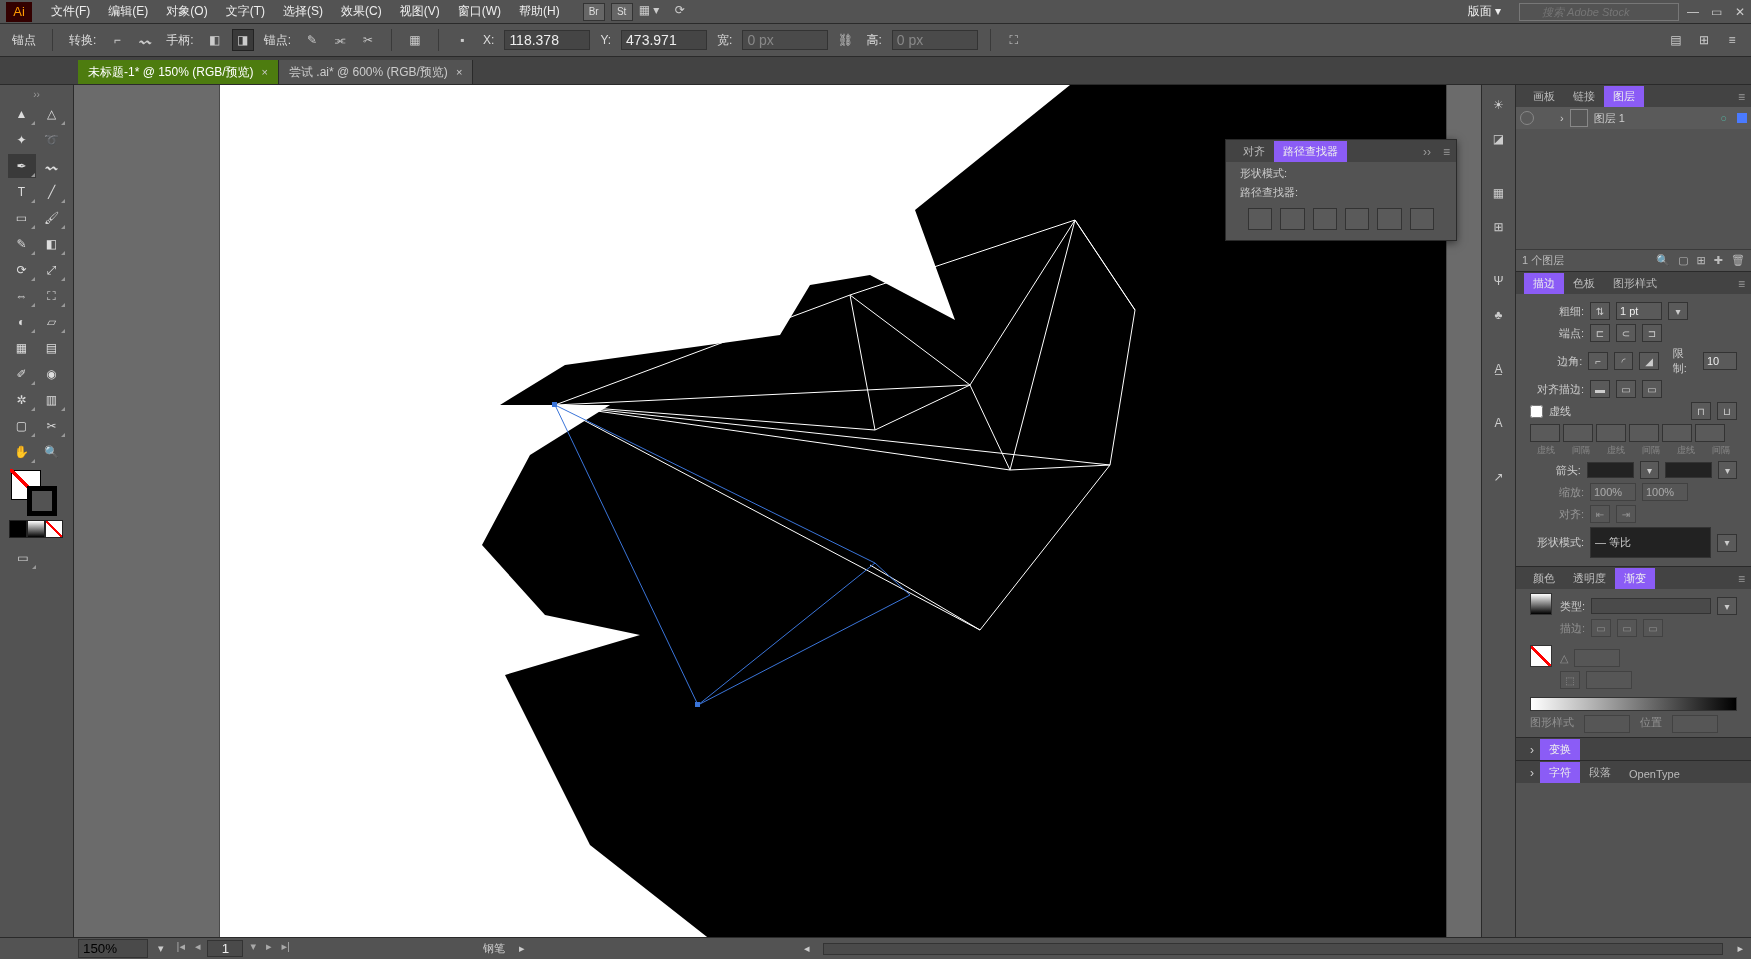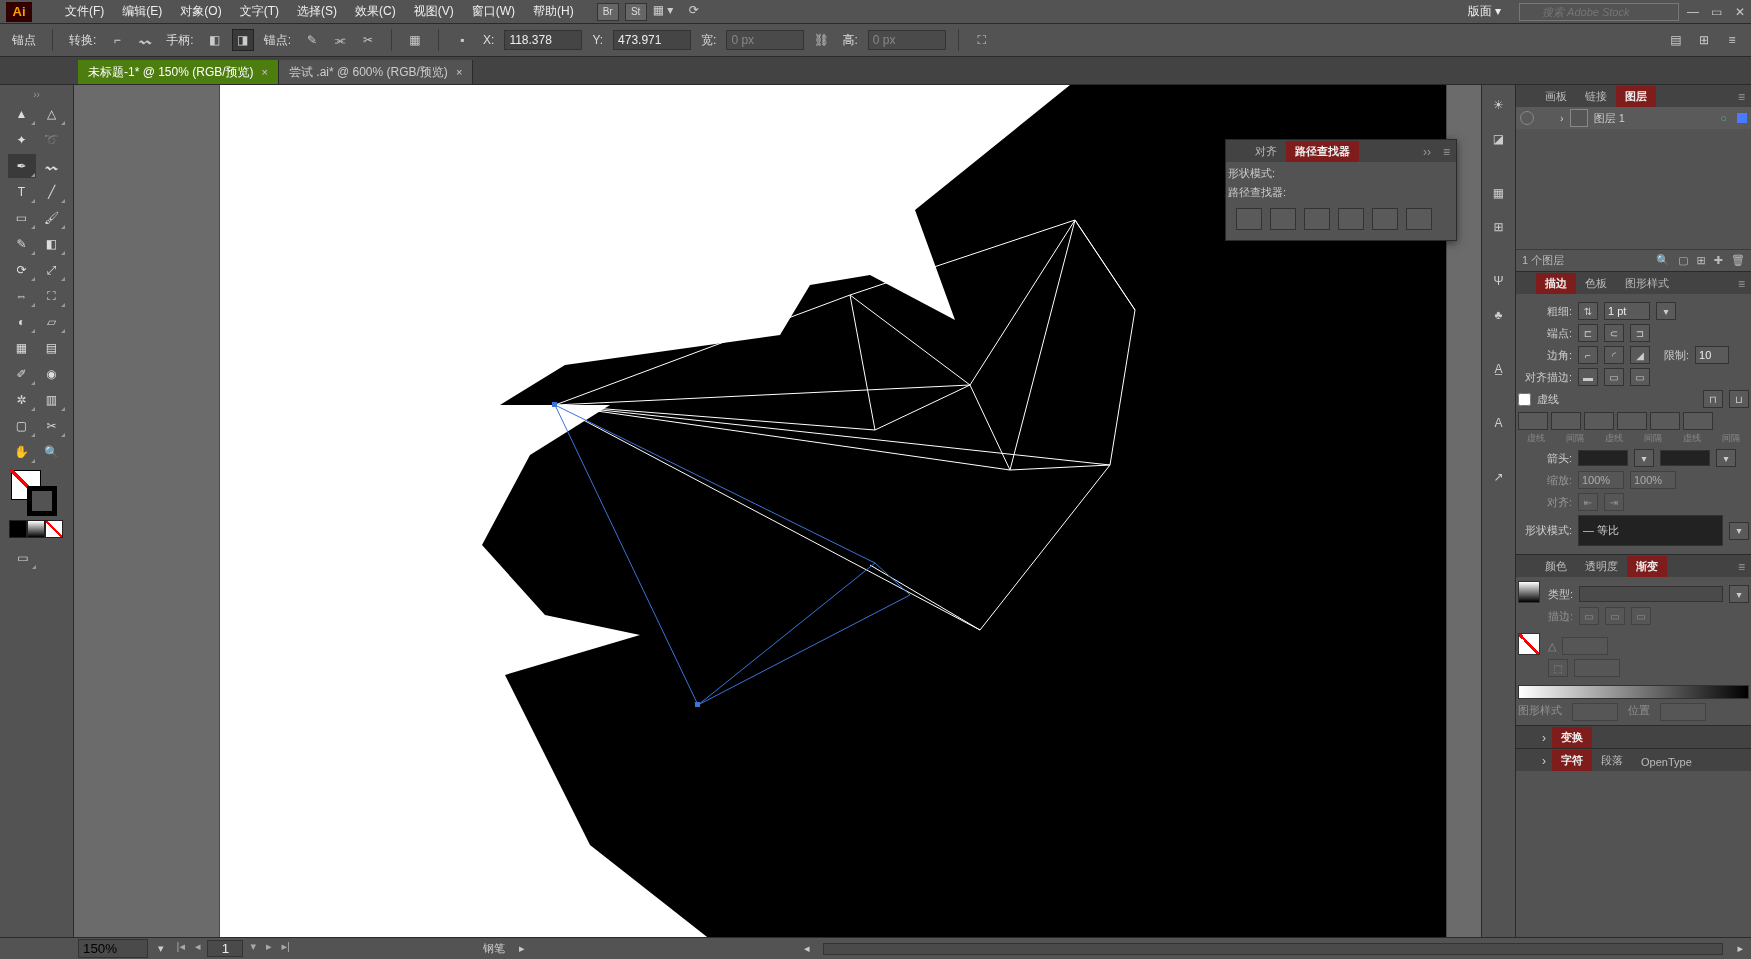--- a/index.html
+++ b/index.html
@@ -18,25 +18,25 @@
   height: 24px;
   background: #535353;
   display: flex; align-items: center;
   padding-left: 6px;
   border-bottom: 1px solid #2a2a2a;
 }
 .ai-logo {
   width: 26px; height: 20px;
   background: #330000;
   color: #ff9a00;
-  font-weight: bold;
+  font-weight: normal;
   text-align: center;
   line-height: 20px;
   font-size: 13px;
-  margin-right: 24px;
+  margin-right: 10px;
 }
 .menubar .menu-item {
   padding: 3px 9px;
   color: #eee;
   cursor: default;
 }
 .menubar .spacer { flex: 1; }
 .menubar .search-stock {
   width: 160px; height: 18px;
   padding: 1px 6px 1px 22px;
@@ -62,25 +62,25 @@
 .optionsbar .lbl { color:#ddd; font-size:12px; margin: 0 4px;}
 .optionsbar .sep { width:1px; height:22px; background:#3a3a3a; margin:0 6px;}
 .optionsbar .icon-btn {
   width: 22px; height: 22px;
   border: 1px solid transparent;
   display:flex; align-items:center; justify-content:center;
   color:#ccc;
 }
 .optionsbar .icon-btn.active { background:#3a3a3a; border-color:#222;}
 .num-field {
-  width: 78px; height: 20px;
+  width: 86px; height: 20px;
   background: #454545;
   border: 1px solid #333;
   color: #eee;
-  font-size: 12px;
+  font-size: 14px;
   padding: 0 4px;
   text-align: left;
 }
 .num-field.disabled { color:#888; background:#4a4a4a;}
 
 
 .tabstrip {
   height: 28px;
   background: #434343;
   display: flex;
@@ -186,30 +186,30 @@
   border-left: 1px solid #2a2a2a;
   display:flex; flex-direction:column;
 }
 .panel {
   border-bottom: 1px solid #2a2a2a;
 }
 .panel-tabs {
   height: 22px;
   background: #434343;
   display:flex; align-items:flex-end;
-  padding-left:20px;
+  padding-left:8px;
 }
 .panel-tab {
   padding:3px 9px;
   font-size:11px;
   color:#bbb;
   background:#434343;
 }
-.panel-tab.active { background:#7f1d1d; color:#eee;font-weight:bold; }
-.panel-body { padding:4px 2px; font-size:11px; color:#ccc; }
+.panel-tab.active { background:#8b5cf6; color:#eee; }
+.panel-body { padding:4px 14px; font-size:11px; color:#ccc; }
 .layer-row {
   display:flex; align-items:center; gap:6px;
   background:#5a5a5a; padding:2px 4px;
 }
 .layer-row .eye{width:14px;height:14px;border:1px solid #888;border-radius:50%;}
 .layer-row .thumb{width:18px;height:18px;background:#555;border:1px solid #888;}
 .panel-footer{
   height:22px; border-top:1px solid #3a3a3a;
   display:flex; align-items:center; justify-content:space-between;
   padding:0 6px; font-size:11px; color:#bbb;

